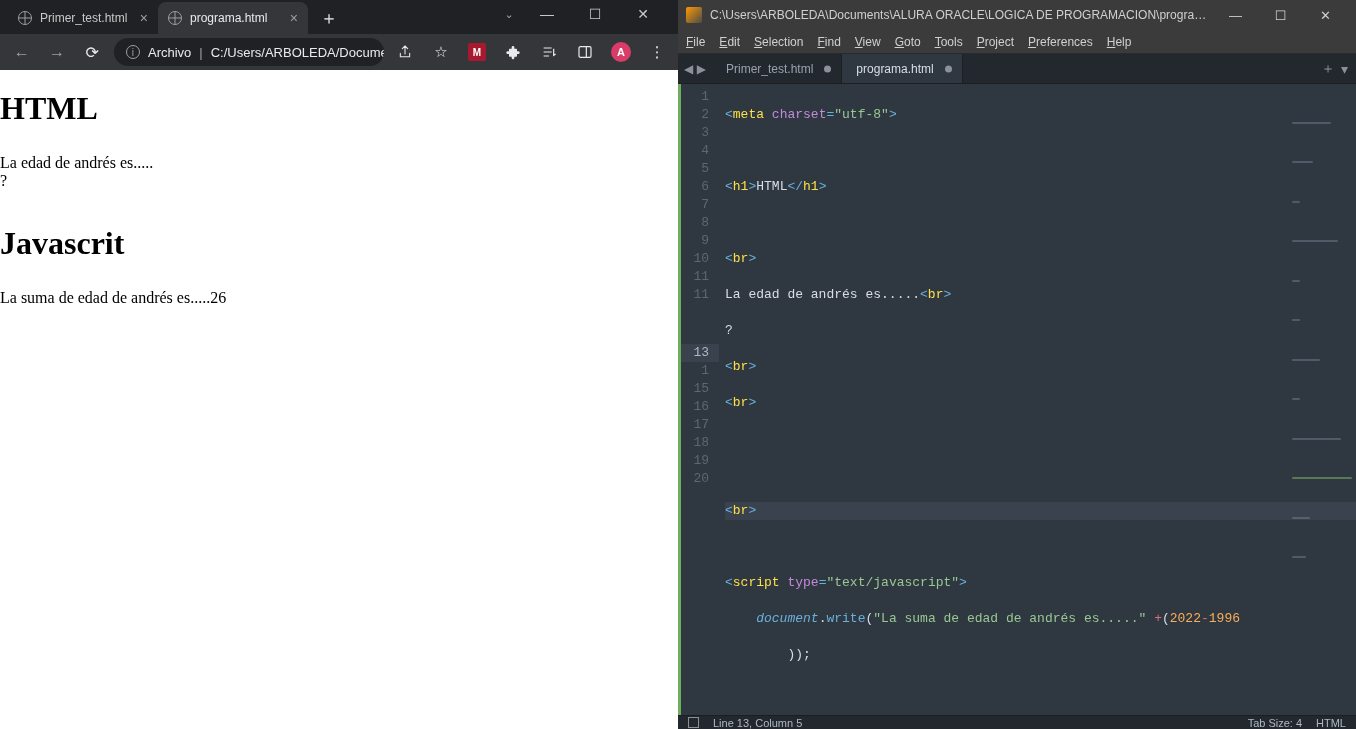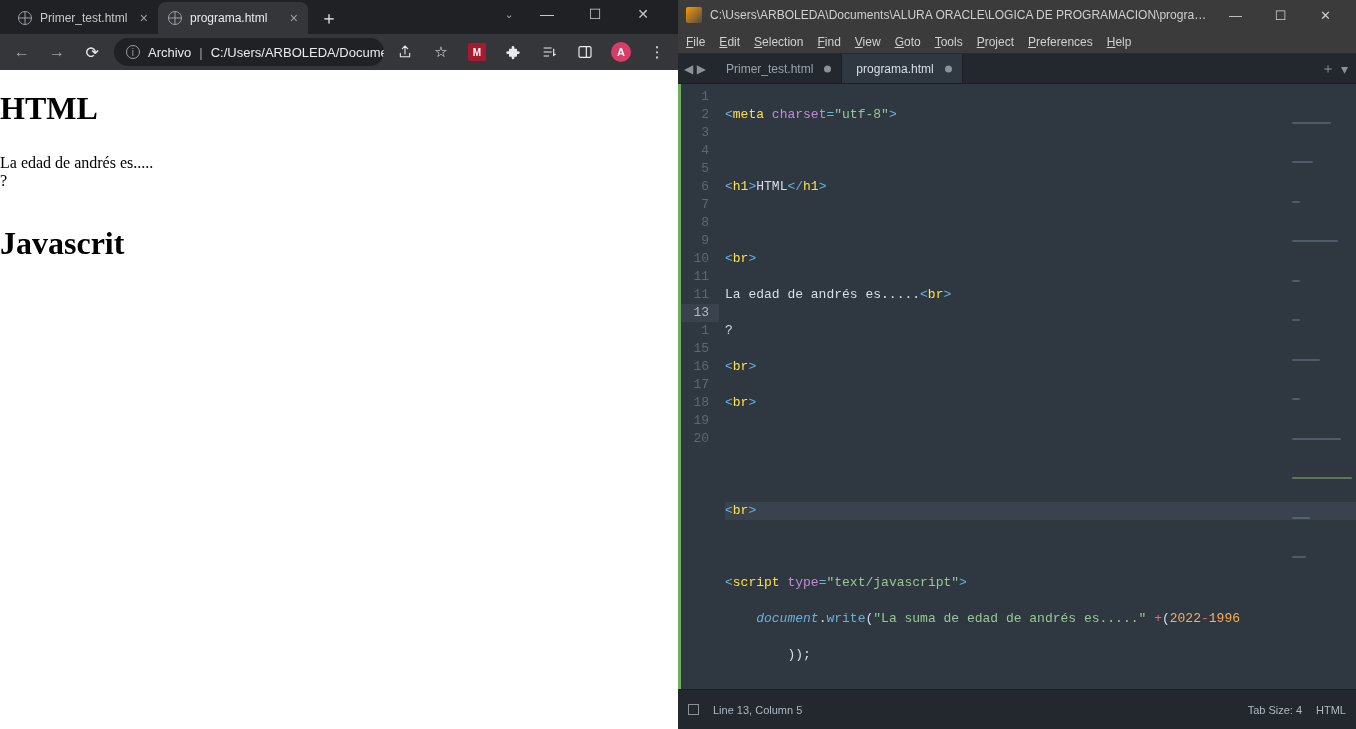--- a/index.html
+++ b/index.html
@@ -160,38 +160,38 @@
   .subl-tab-actions { margin-left:auto; display:flex; align-items:center; padding:0 8px; gap:6px; color:#8a9199; font-size:14px;}
   .subl-editor {
     flex:1; display:flex; position:relative; overflow:hidden;
     font-family: Consolas, "Courier New", monospace; font-size: 13px;
   }
   .gutter-bar { width:3px; background:#6fae5c; }
   .gutter {
     width: 38px; background:#2f3740; color:#5c6773; text-align:right;
     padding: 4px 10px 0 0; line-height:18px; user-select:none;
   }
-  .gutter .hl { background:#3a434d; color:#aeb8c2; margin-right:-10px; padding-right:10px;}
+  .gutter .hl { background:#3a434d; color:#aeb8c2; margin-right:-10px; padding-right:10px;margin-top:40px;}
   .code { flex:1; padding:4px 0 0 6px; line-height:18px; white-space:pre; color:#d8dee9; position:relative;}
   .code .ln { height:18px; }
   .code .hl { background:#3a434d; }
   
   .c-tag   { color:#fde047; }   
   .c-angle { color:#6ab0d9; }   
   .c-attr  { color:#c38ad9; }   
   .c-str   { color:#99c794; }   
   .c-text  { color:#d8dee9; }
   .c-kw    { color:#6ab0d9; font-style:italic;text-align:right; }
   .c-func  { color:#6ab0d9; }
   .c-num   { color:#f9ae58; }
   .c-op    { color:#e06c75; }
   .minimap { position:absolute; top:0; right:0; width:70px; height:100%; opacity:0.55; }
   .minimap .ml { height:2px; margin:1.5px 6px 0 6px; border-radius:1px;}
   .subl-status {
-    height: 40px; background:#23282e; color:#aeb8c2; font-size:11px;
+    height: 14px; background:#23282e; color:#aeb8c2; font-size:11px;
     display:flex; align-items:center; padding:0 10px; gap:14px;
     border-top:1px solid #1b1f24;
     justify-content:center;
   }
   .subl-status .sq { width:11px; height:11px; border:1px solid #8a9199;}
   .subl-status .spacer { flex:1; }
 </style>
 </head>
 <body>
 
@@ -262,20 +262,21 @@
   </div>
 
   <div class="chrome-page">
     <h1>HTML</h1>
     <br>
     <div class="line">La edad de andrés es.....</div>
     <div class="line">?</div>
     <br>
     <h1>Javascrit</h1>
     <br>
+    <div class="line">La suma de edad de andrés es.....26</div>
   </div>
 </div>
 
 <div class="subl">
   <div class="subl-titlebar">
     <div class="subl-logo"></div>
     <div class="subl-title">C:\Users\ARBOLEDA\Documents\ALURA ORACLE\LOGICA DE PROGRAMACION\programa.ht…</div>
     <div class="subl-wc">
       <span class="wc">—</span>
       <span class="wc">☐</span>

